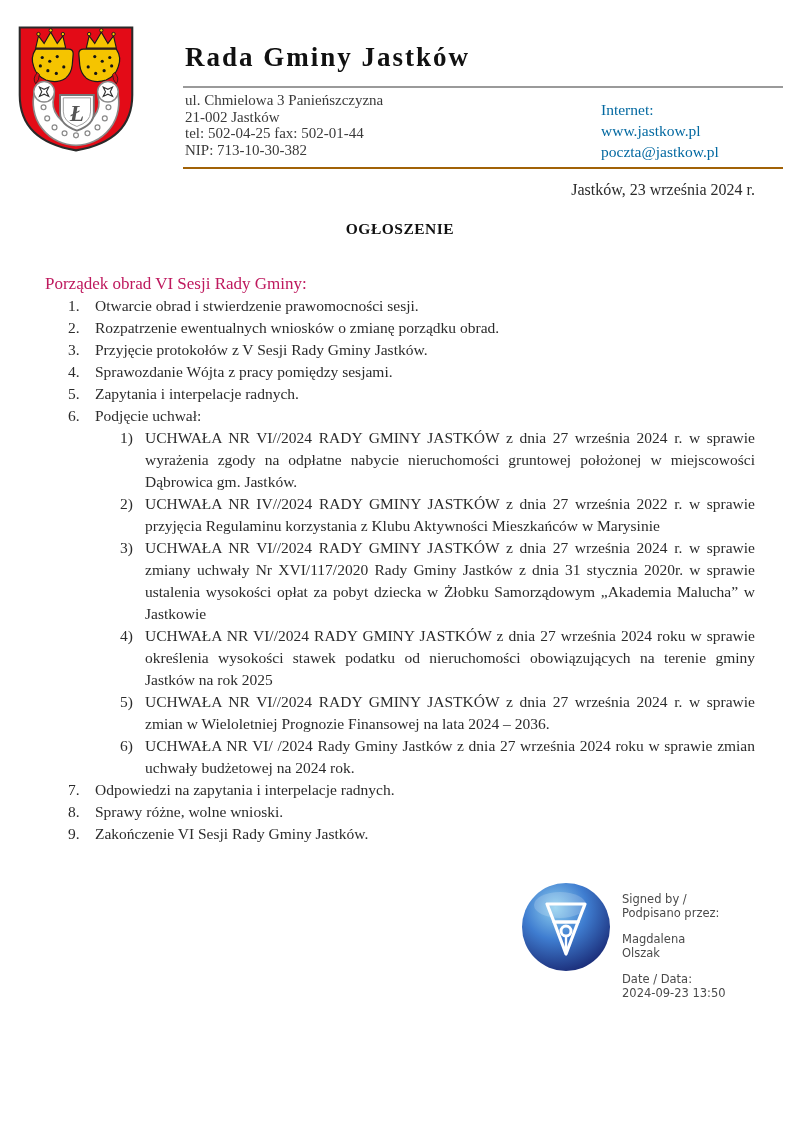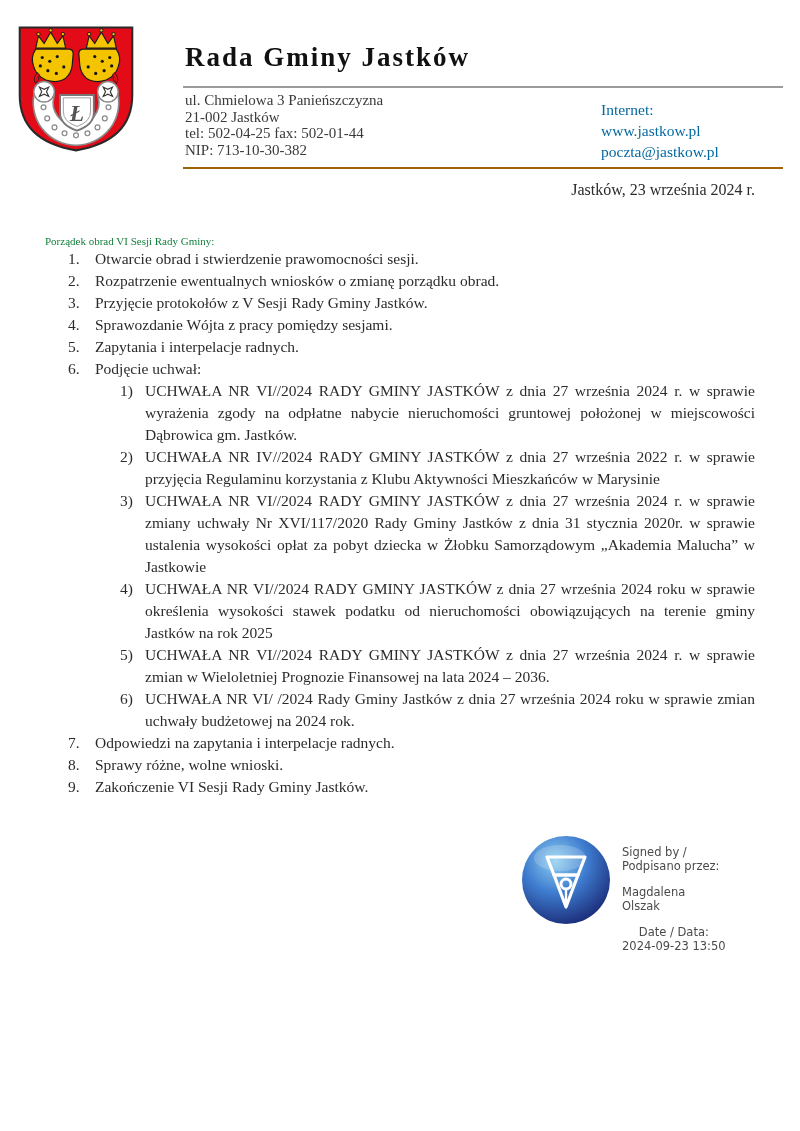--- a/index.html
+++ b/index.html
@@ -29,40 +29,40 @@
   }
   .doc-title{
     text-align:center;font-weight:bold;font-size:15.5px;color:#111;
     margin-top:21px;letter-spacing:0.5px;
   }
   .intro{
     margin:25px 45px 0 43px;text-align:justify;font-weight:bold;
     font-size:15.5px;line-height:21.5px;color:#111;
   }
   .agenda-heading{
-    margin:36px 45px 0 45px;font-size:11px;color:#15803d;
+    margin:36px 45px 0 45px;font-size:17px;color:#be185d;
   }
   .agenda{margin:1px 45px 0 43px;font-size:15.5px;line-height:22px;color:#2b2b2b;}
   .agenda-item{display:flex;}
   .agenda-item .num{flex:0 0 27px;margin-left:25px;}
   .agenda-item .txt{flex:1;}
   .agenda-subitem{display:flex;}
   .agenda-subitem .num{flex:0 0 25px;margin-left:77px;}
   .agenda-subitem .txt{flex:1;text-align:justify;}
   
   .stamp{
     margin:36px 0 0 520px;display:flex;align-items:flex-start;
   }
   .stamp-icon{flex:0 0 auto;}
   .stamp-text{
     margin-left:10px;margin-top:12px;
     font-family:"DejaVu Sans", sans-serif;font-size:11.5px;line-height:13.5px;color:#4a4a4a;
   }
   .stamp-group{margin-bottom:13px;}
-  .stamp-group:last-child{margin-bottom:0;text-align:center;}
+  .stamp-group:last-child{margin-bottom:0;}
 </style>
 </head>
 <body>
 
 <div class="page">
 
   <header class="letterhead">
 
     <svg class="coa" width="122" height="136" viewBox="0 0 130 145" aria-hidden="true">
 
@@ -137,20 +137,21 @@
       <div class="net">
         <div>Internet:</div>
         <div>www.jastkow.pl</div>
         <div>poczta@jastkow.pl</div>
       </div>
     </div>
   </header>
 
   <div class="dateline">Jastków,  23 września 2024 r.</div>
 
+  <div class="doc-title">OGŁOSZENIE</div>
 
 
   <div class="agenda-heading">Porządek obrad VI Sesji Rady Gminy:</div>
 
   <div class="agenda" id="agenda-list">
       <div class="agenda-item">
         <span class="num">1.</span>
         <span class="txt">Otwarcie obrad  i stwierdzenie prawomocności sesji.</span>
       </div>
       <div class="agenda-item">

